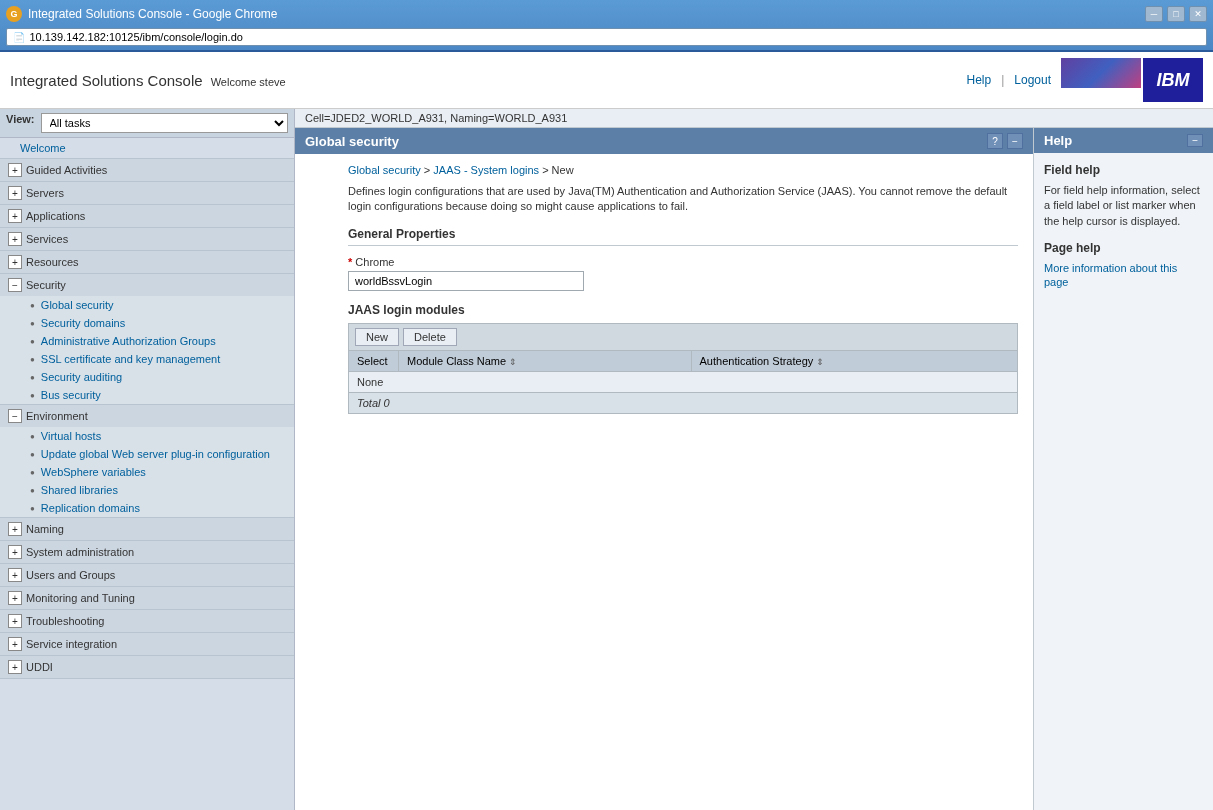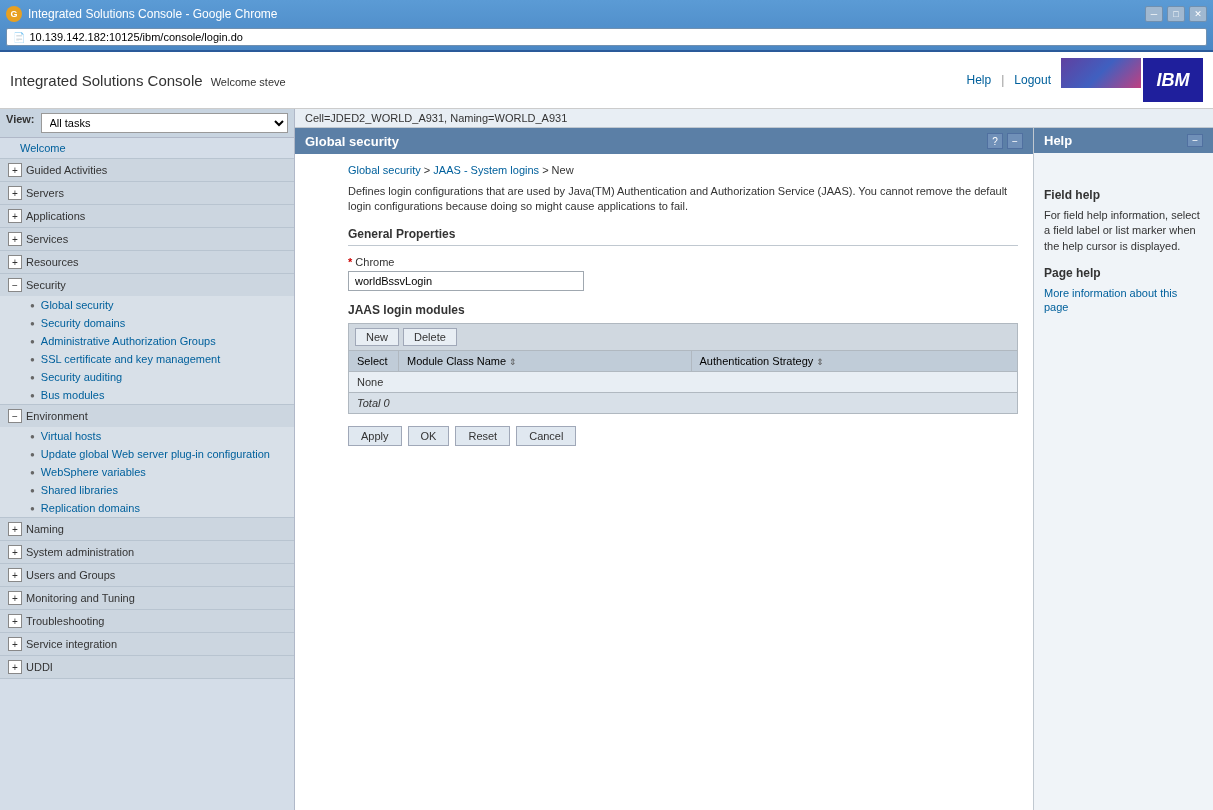--- a/index.html
+++ b/index.html
@@ -181,21 +181,21 @@
     }
     #help-header {
       background: #5b7fa6; padding: 5px 10px;
       display: flex; align-items: center; justify-content: space-between;
     }
     #help-header .help-title { color: white; font-size: 13px; font-weight: bold; }
     #help-header .help-close {
       color: white; font-size: 10px; cursor: pointer;
       background: #7090b8; border: 1px solid #5070a0; padding: 0 4px;
     }
-    #help-content { padding: 10px; margin-top: 25px; }
+    #help-content { padding: 10px; }
     .help-section-title { font-size: 12px; font-weight: bold; color: #333; margin-bottom: 6px; }
     .help-text { font-size: 11px; color: #333; line-height: 1.4; margin-bottom: 12px; }
     .help-link { font-size: 11px; color: #00609c; cursor: pointer; text-decoration: none; }
   </style>
 </head>
 <body>
 
 <div id="browser-chrome">
   <div id="title-bar">
     <div class="title-left">
@@ -300,21 +300,21 @@
         <div class="nav-sub-item">
             <span class="dot">●</span>
             <span>SSL certificate and key management</span>
           </div>
         <div class="nav-sub-item">
             <span class="dot">●</span>
             <span>Security auditing</span>
           </div>
         <div class="nav-sub-item">
             <span class="dot">●</span>
-            <span>Bus modules</span>
+            <span>Bus security</span>
           </div>
       </div>
     </div>
 
     <div class="nav-group">
       <div class="nav-group-header">
         <span class="expand-icon">−</span>
         <span>Environment</span>
       </div>
       <div class="nav-sub-items">
@@ -448,26 +448,20 @@
             <tbody>
               <tr class="none-row">
                 <td colspan="3">None</td>
               </tr>
               <tr class="total-row">
                 <td colspan="3">Total 0</td>
               </tr>
             </tbody>
           </table>
 
-          <div class="action-buttons">
-            <button class="action-btn">Apply</button>
-            <button class="action-btn">OK</button>
-            <button class="action-btn">Reset</button>
-            <button class="action-btn">Cancel</button>
-          </div>
         </div>
       </div>
 
       <div id="help-panel">
         <div id="help-header">
           <span class="help-title">Help</span>
           <button class="help-close">−</button>
         </div>
         <div id="help-content">
           <div class="help-section-title">Field help</div>

